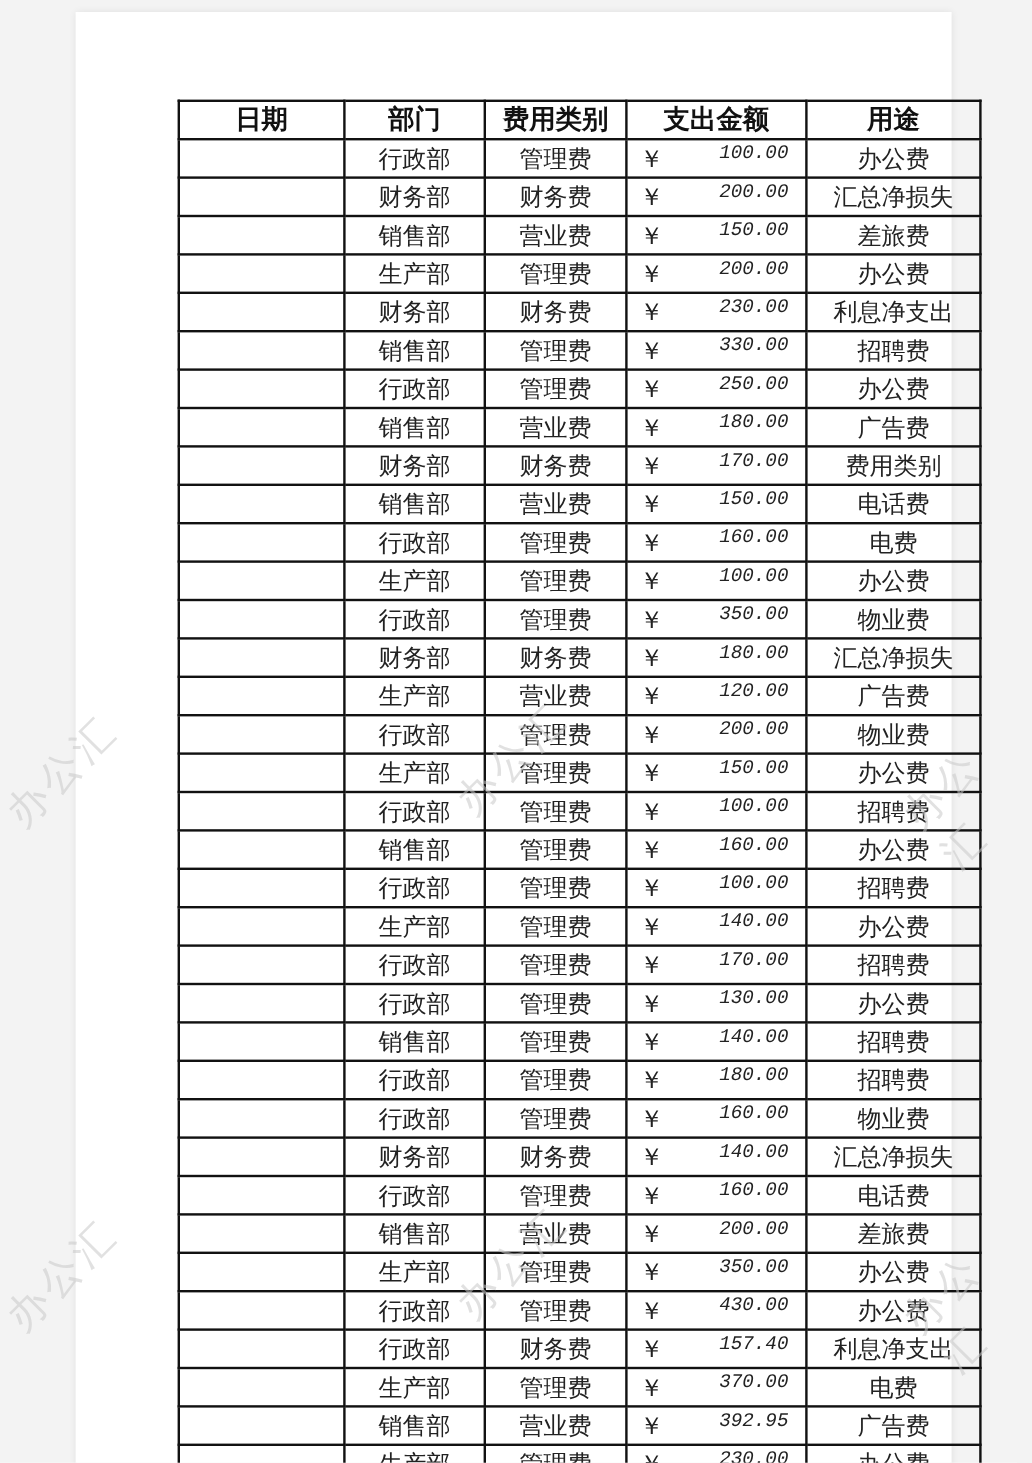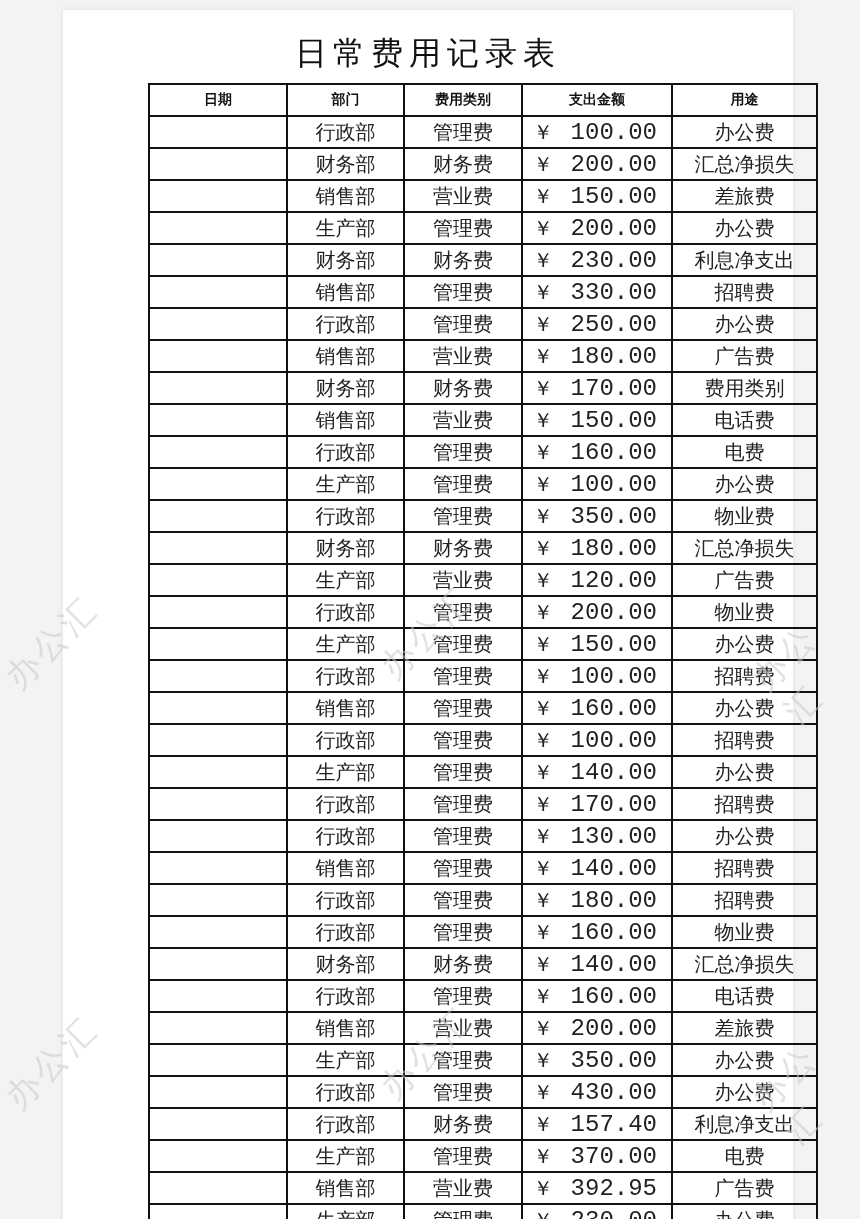--- a/index.html
+++ b/index.html
@@ -34,47 +34,46 @@
     padding: 0;
     text-align: center;
     white-space: nowrap;
     overflow: hidden;
     color: #222;
   }
   table.sheet th {
     height: 30px;
     font-family: "DejaVu Sans", "Liberation Sans", sans-serif;
     font-weight: bold;
-    font-size: 14px;
+    font-size: 22px;
     color: #111;
   }
   table.sheet td {
     height: 30px;
     font-size: 20px;
     font-family: "DejaVu Serif", "Liberation Serif", serif;
   }
   td.amount { text-align: left; }
   .amt-wrap { display: flex; justify-content: space-between; padding: 0 14px 0 10px; }
   .amt-sym { }
-  .amt-val { font-family: "Liberation Mono", "DejaVu Sans Mono", monospace; font-size: 24px; }
+  .amt-val { font-family: "Liberation Mono", "DejaVu Sans Mono", monospace; font-size: 16px; font-style: italic; }
   .watermark {
     position: absolute;
     font-size: 34px;
     color: rgba(200,200,200,0.55);
     transform: rotate(-45deg);
     font-family: "DejaVu Sans", sans-serif;
     pointer-events: none;
     letter-spacing: 4px;
   }
 </style>
 </head>
 <body>
 
 <div class="paper">
-  <div class="title">日常费用记录表</div>
 
   <table class="sheet">
     <colgroup>
       <col style="width:138px">
       <col style="width:117px">
       <col style="width:118px">
       <col style="width:150px">
       <col style="width:145px">
     </colgroup>
     <thead>

